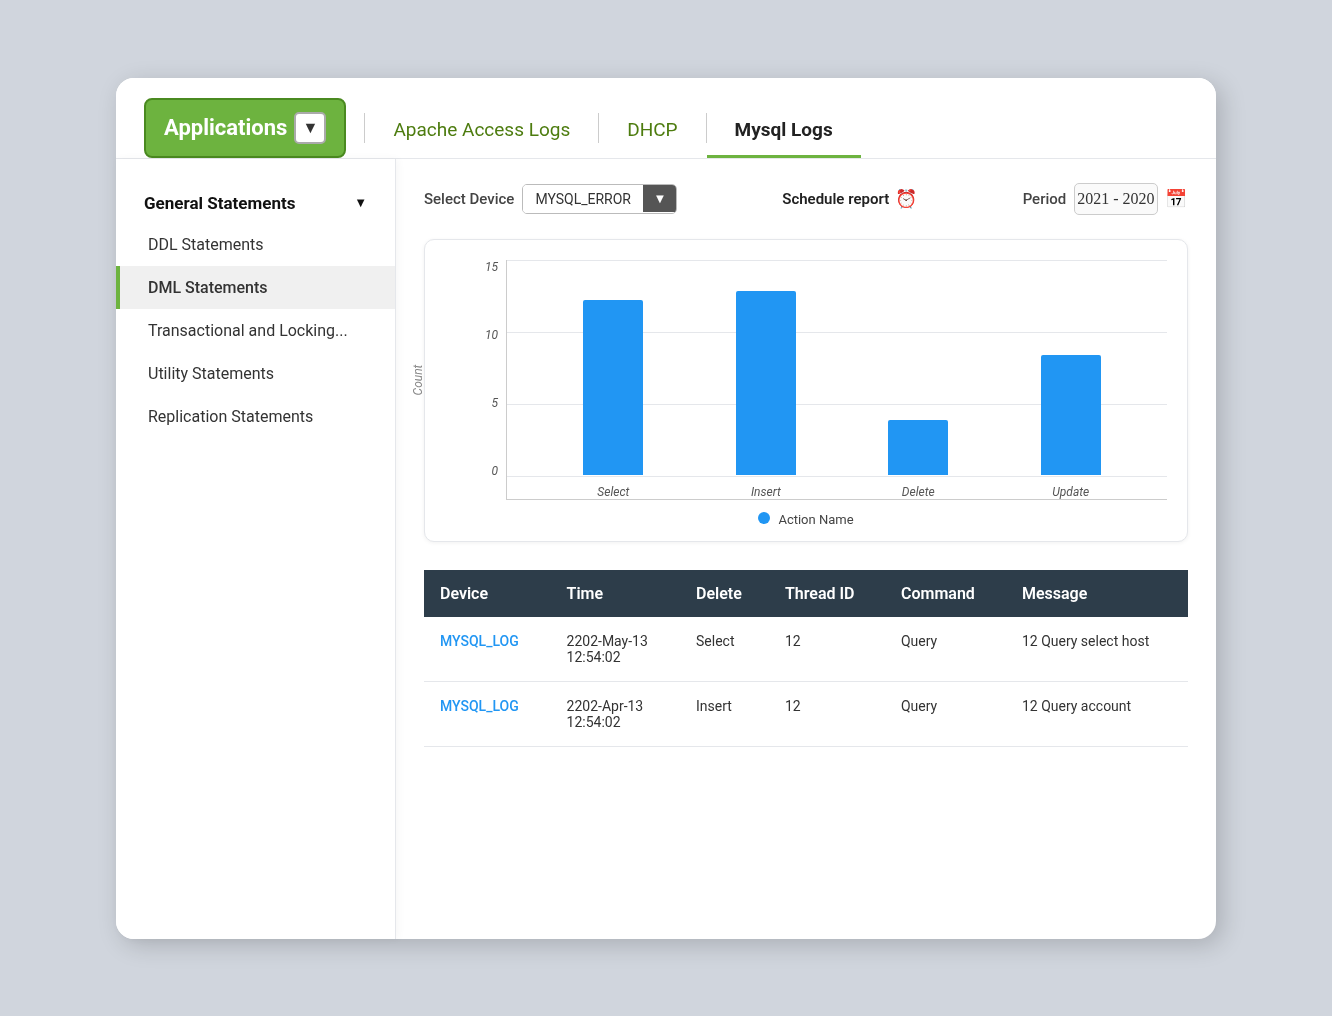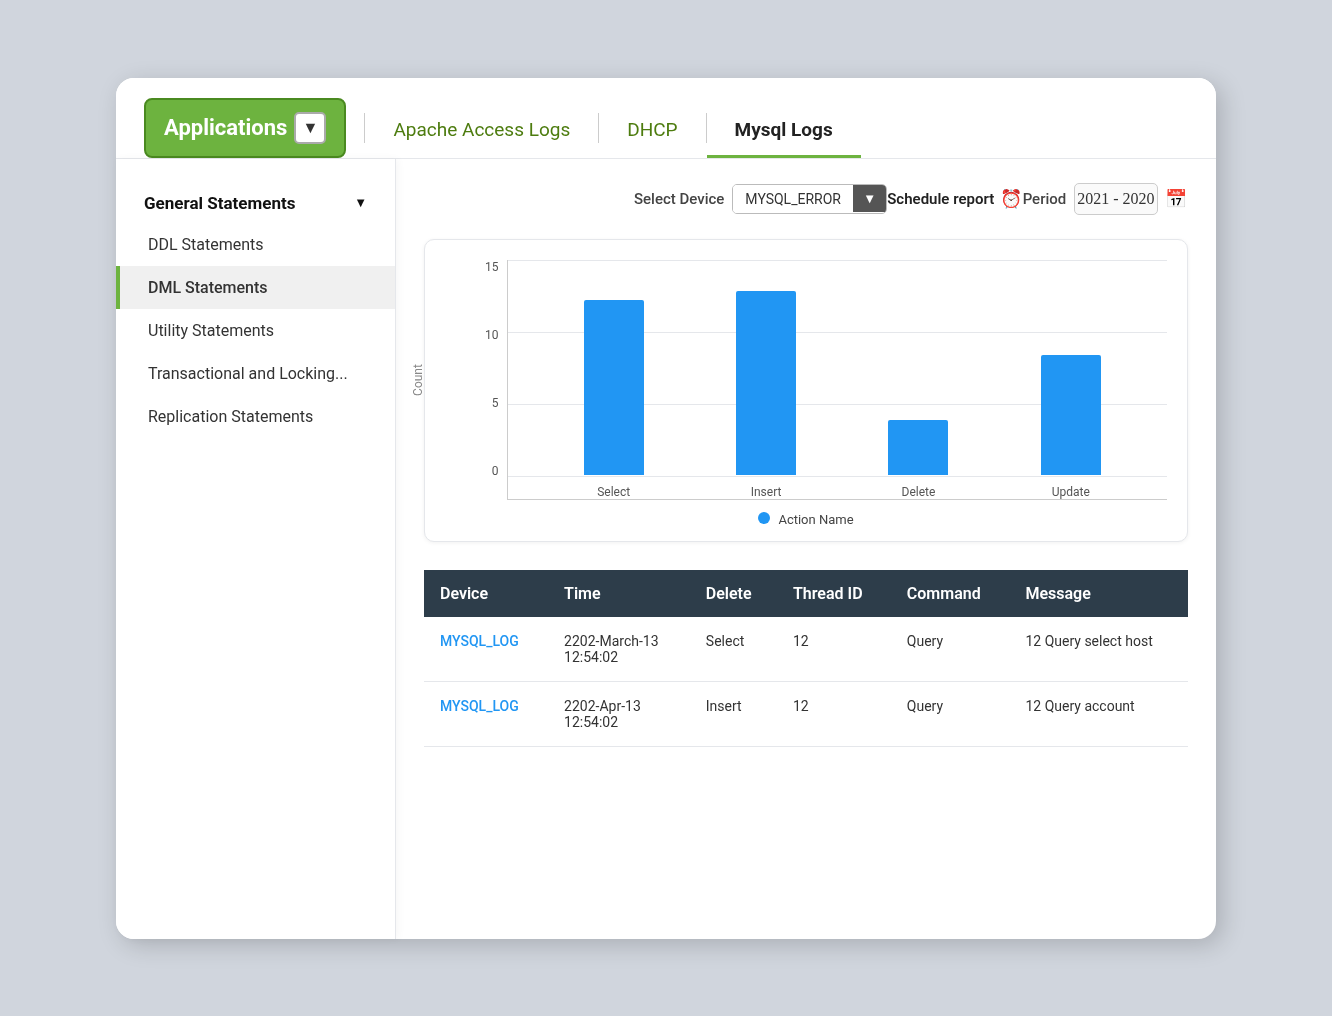--- a/index.html
+++ b/index.html
@@ -134,21 +134,21 @@
       display: flex;
       flex-direction: column;
       gap: 20px;
     }
     
     .toolbar {
       display: flex;
       align-items: center;
       flex-wrap: wrap;
       margin-bottom: 4px;
-      justify-content: flex-end;
+      justify-content: space-between;
     }
     .toolbar-group {
       display: flex;
       align-items: center;
       gap: 8px;
     }
     .toolbar-label {
       font-size: 15px;
       color: #444;
       font-weight: 500;
@@ -288,20 +288,21 @@
       position: absolute;
       left: -34px;
       top: 50%;
       transform: translateY(-50%) rotate(180deg);
     }
     .chart-wrapper {
       display: flex;
       align-items: flex-start;
       position: relative;
       padding-left: 40px;
+      font-style: italic;
     }
     
     .data-table {
       width: 100%;
       border-collapse: collapse;
       margin-top: 8px;
       font-size: 14px;
     }
     .data-table thead tr {
       background: #2d3d4a;
@@ -361,24 +362,24 @@
         <span>General Statements</span>
         <span class="caret">▼</span>
       </div>
       <div class="sidebar-item">
         <span>DDL Statements</span>
       </div>
       <div class="sidebar-item active">
         <span>DML Statements</span>
       </div>
       <div class="sidebar-item">
+        <span>Transactional and Locking...</span>
+      </div>
+      <div class="sidebar-item">
         <span>Utility Statements</span>
-      </div>
-      <div class="sidebar-item">
-        <span>Transactional and Locking...</span>
       </div>
       <div class="sidebar-item">
         <span>Replication Statements</span>
       </div>
     </div>
 
     <div class="right-panel">
 
       <div class="toolbar">
         <div class="toolbar-group">
@@ -451,21 +452,21 @@
               <th>Time</th>
               <th>Delete</th>
               <th>Thread ID</th>
               <th>Command</th>
               <th>Message</th>
             </tr>
           </thead>
           <tbody>
             <tr>
               <td><span class="device-link">MYSQL_LOG</span></td>
-              <td style="white-space:pre-line;">2202-March-13
+              <td style="white-space:pre-line;">2202-May-13
 12:54:02</td>
               <td>Select</td>
               <td>12</td>
               <td>Query</td>
               <td>12 Query select host</td>
             </tr>
             <tr>
               <td><span class="device-link">MYSQL_LOG</span></td>
               <td style="white-space:pre-line;">2202-Apr-13
 12:54:02</td>

